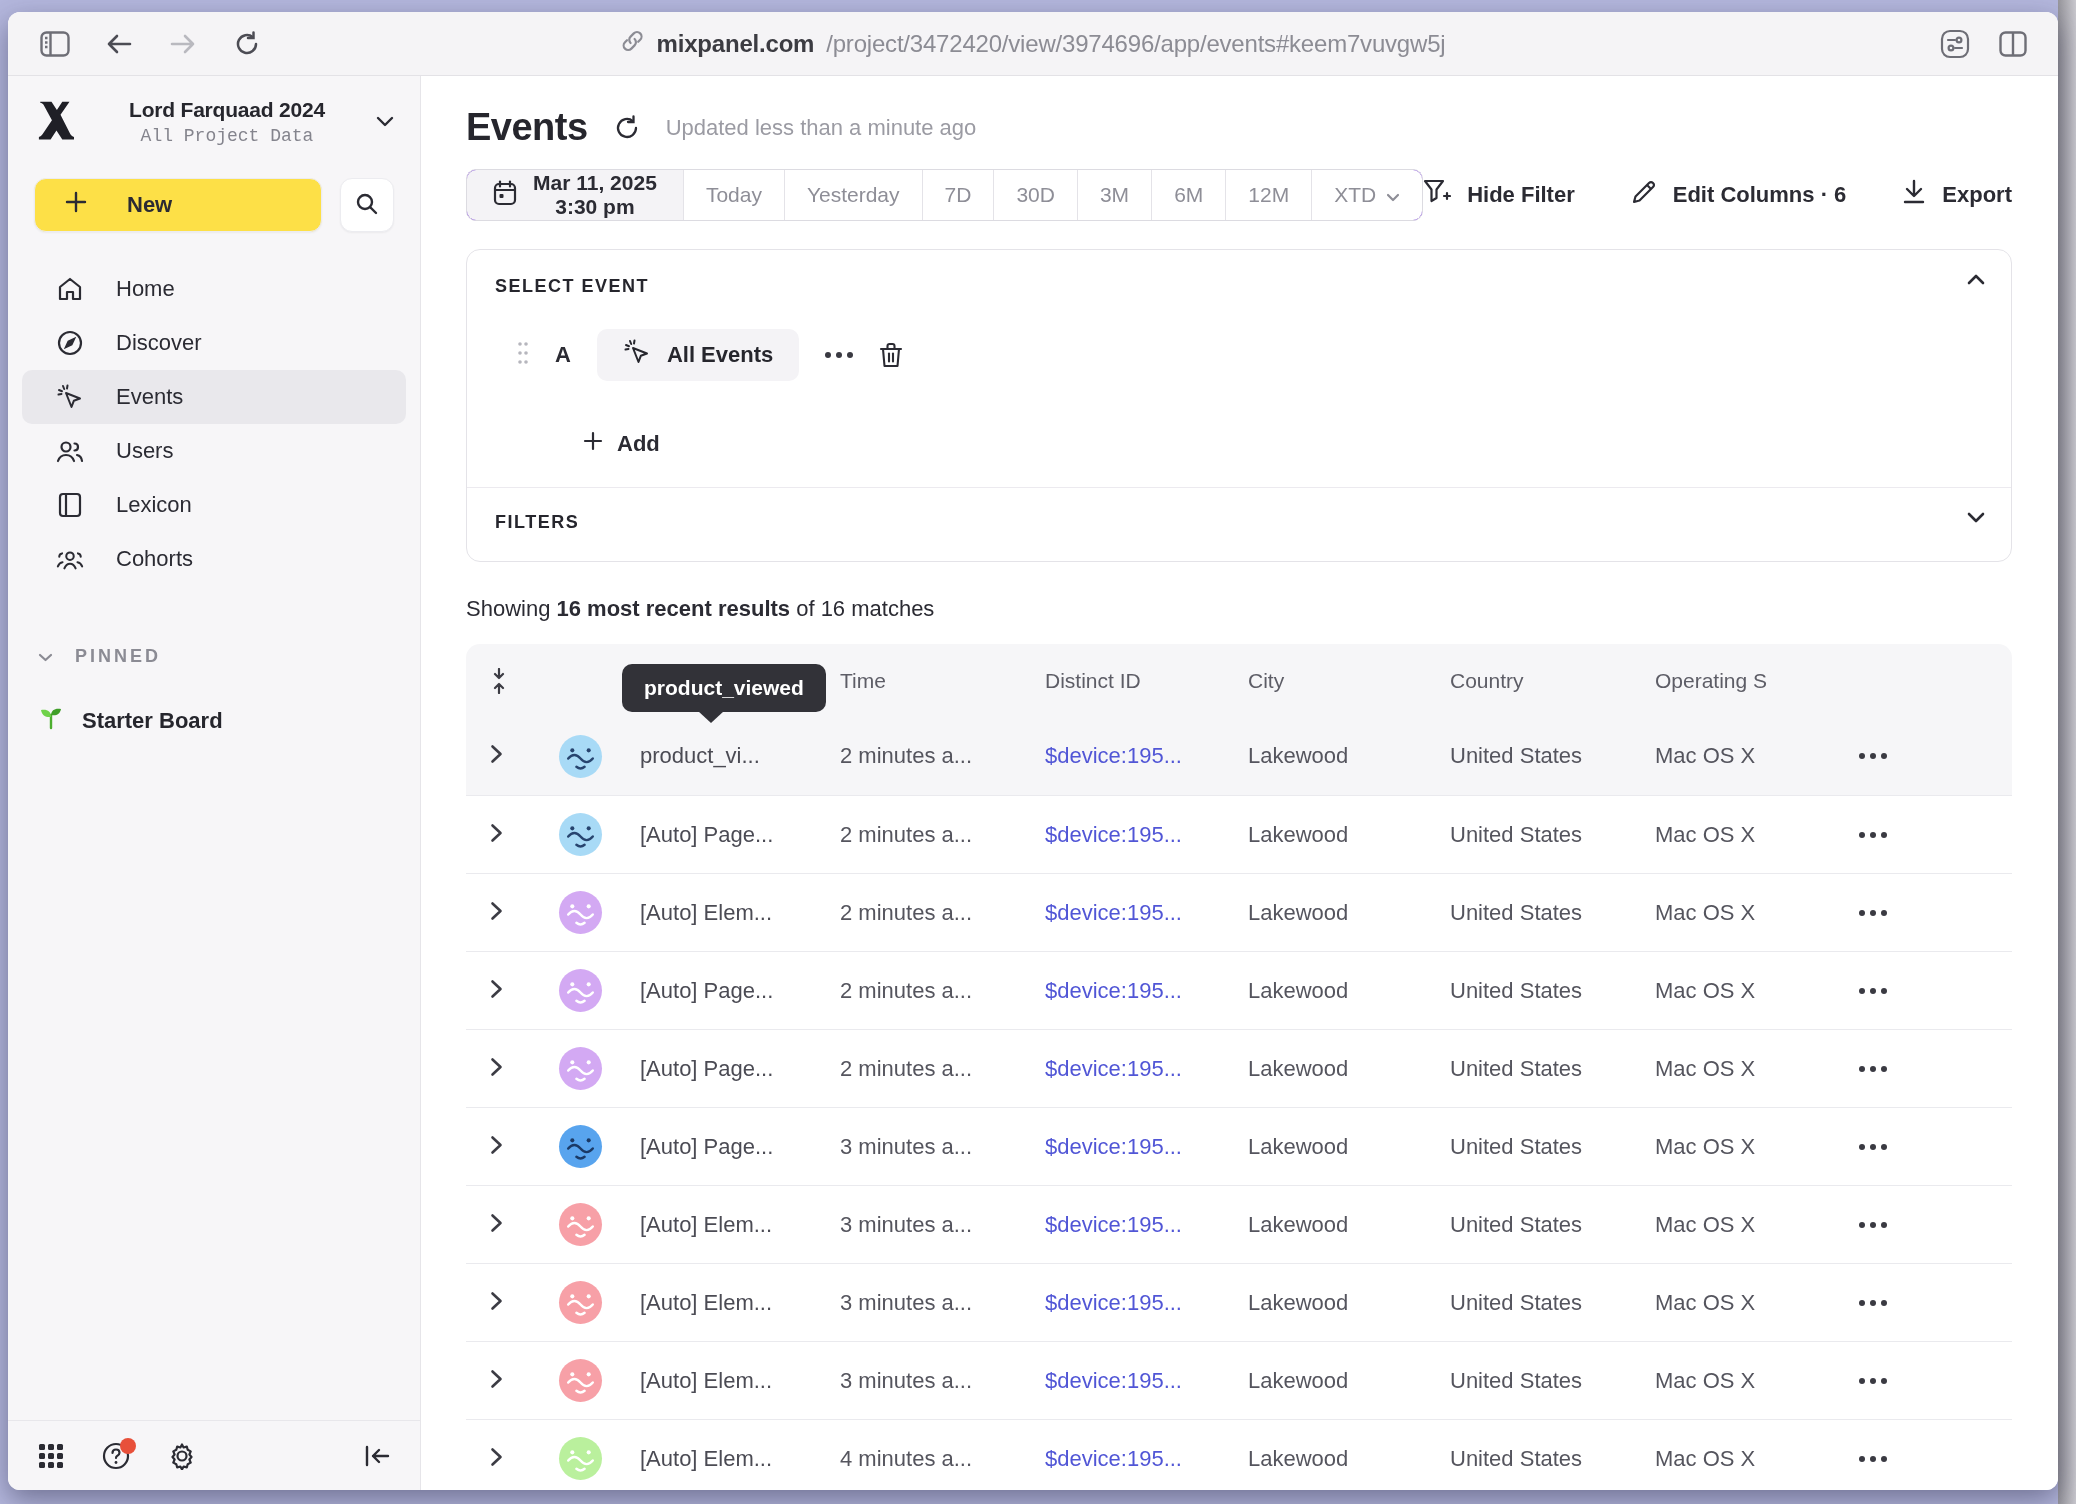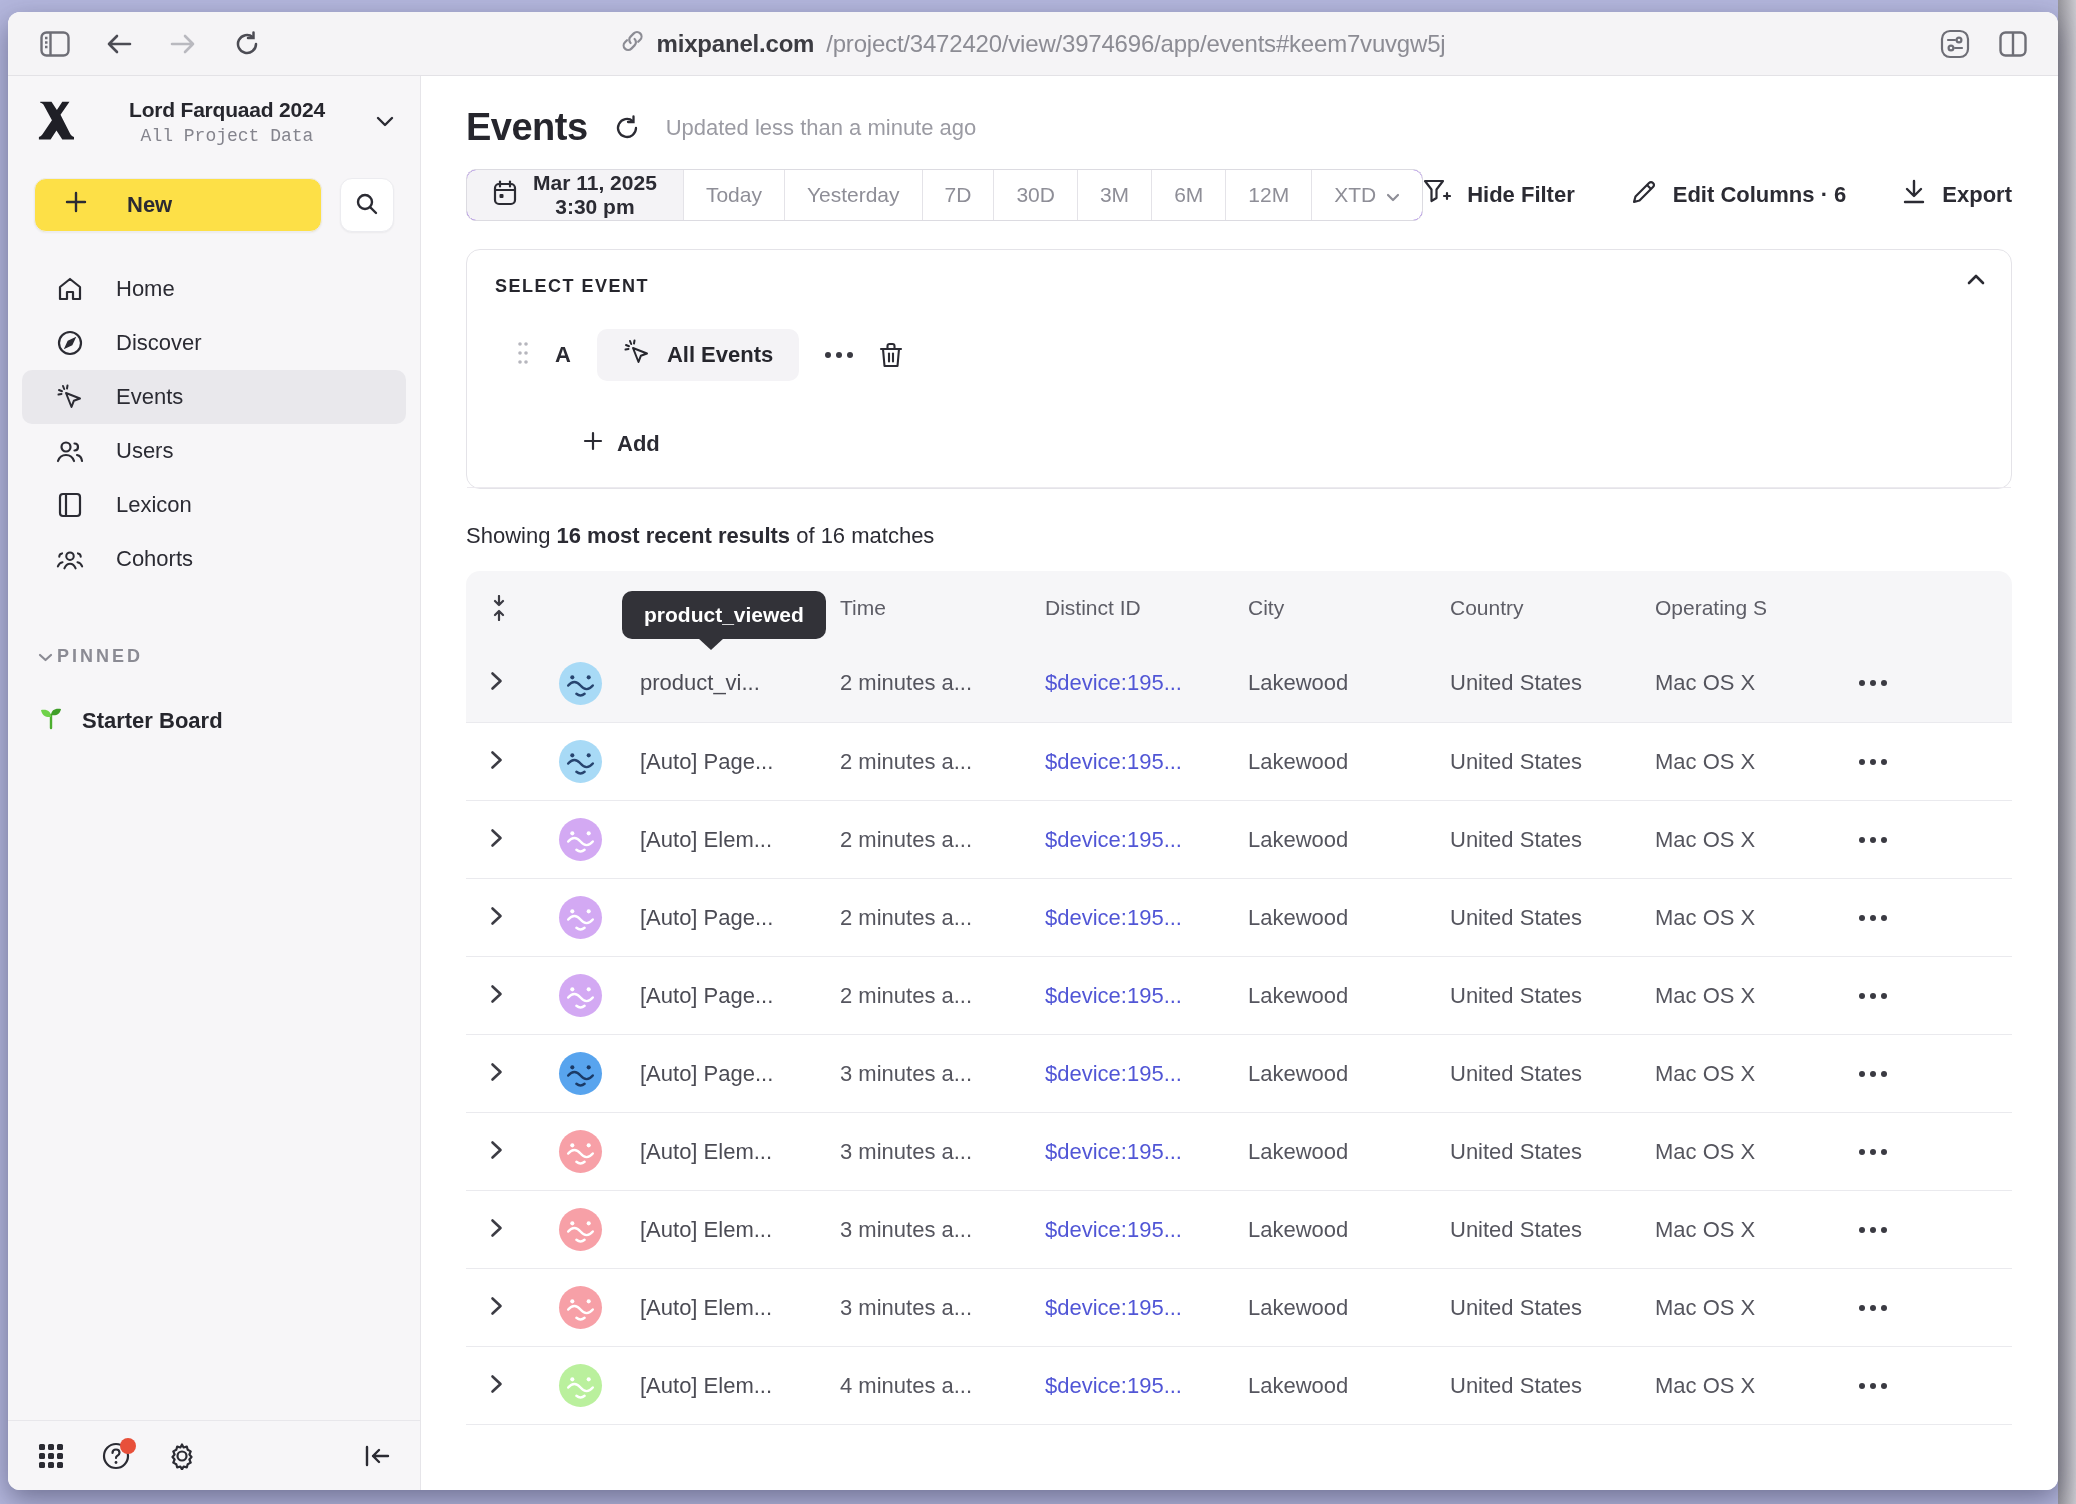--- a/index.html
+++ b/index.html
@@ -61,21 +61,21 @@
     display:flex; align-items:center; justify-content:center; cursor:pointer;
   }
   .nav { margin-top:30px; display:flex; flex-direction:column; padding:0 14px; }
   .nav-item {
     display:flex; align-items:center; gap:32px; height:54px; border-radius:10px;
     padding-left:34px; font-size:22px; color:#2b2b33; cursor:pointer;
   }
   .nav-item.selected { background:#e9e8ec; }
   .nav-item .nicon { width:28px; display:flex; justify-content:center; }
   .pinned-hdr {
-    margin-top:60px; padding:0 30px; display:flex; gap:4px;
+    margin-top:60px; padding:0 30px; display:flex; gap:22px;
     font-size:18px; font-weight:700; letter-spacing:3px; color:#8b8b94; cursor:pointer;
   }
   .pinned-item { display:flex; align-items:center; gap:18px; padding:0 30px; margin-top:38px; font-size:22px; font-weight:700; color:#26262d; cursor:pointer; }
   .side-footer {
     margin-top:auto; border-top:1px solid #e8e7eb; height:70px;
     display:flex; align-items:center; gap:38px; padding:0 30px;
   }
   .foot-icon { position:relative; display:flex; cursor:pointer; background:none; border:none; }
   .red-dot { position:absolute; top:-4px; right:-6px; width:16px; height:16px; border-radius:50%; background:#e8503a; }
   .collapse-btn { margin-left:auto; }
@@ -497,20 +497,28 @@
           <button class="add-row">
             <span>
               <svg width="20" height="20" viewBox="0 0 20 20" stroke="#2b2b33" stroke-width="2.2" stroke-linecap="round" fill="none">
                   <path d="M10 2 V18 M2 10 H18"></path>
                 </svg>
             </span>
             <span>Add</span>
           </button>
         </div>
         <div class="card-divider"></div>
+        <div class="card-bottom">
+          <div class="card-label">FILTERS</div>
+          <button class="card-chevron">
+            <svg width="18" height="11" viewBox="0 0 18 11" fill="none" stroke="#2b2b33" stroke-width="2.6" stroke-linecap="round" stroke-linejoin="round">
+                <path d="M2 2 L9 9 L16 2"></path>
+              </svg>
+          </button>
+        </div>
       </section>
 
       <div class="results-line">
         <span>Showing </span><b>16 most recent results</b><span> of 16 matches</span>
       </div>
 
       <div class="table-wrap">
         <div class="tooltip">product_viewed</div>
         <div class="thead">
           <span class="hicon">

